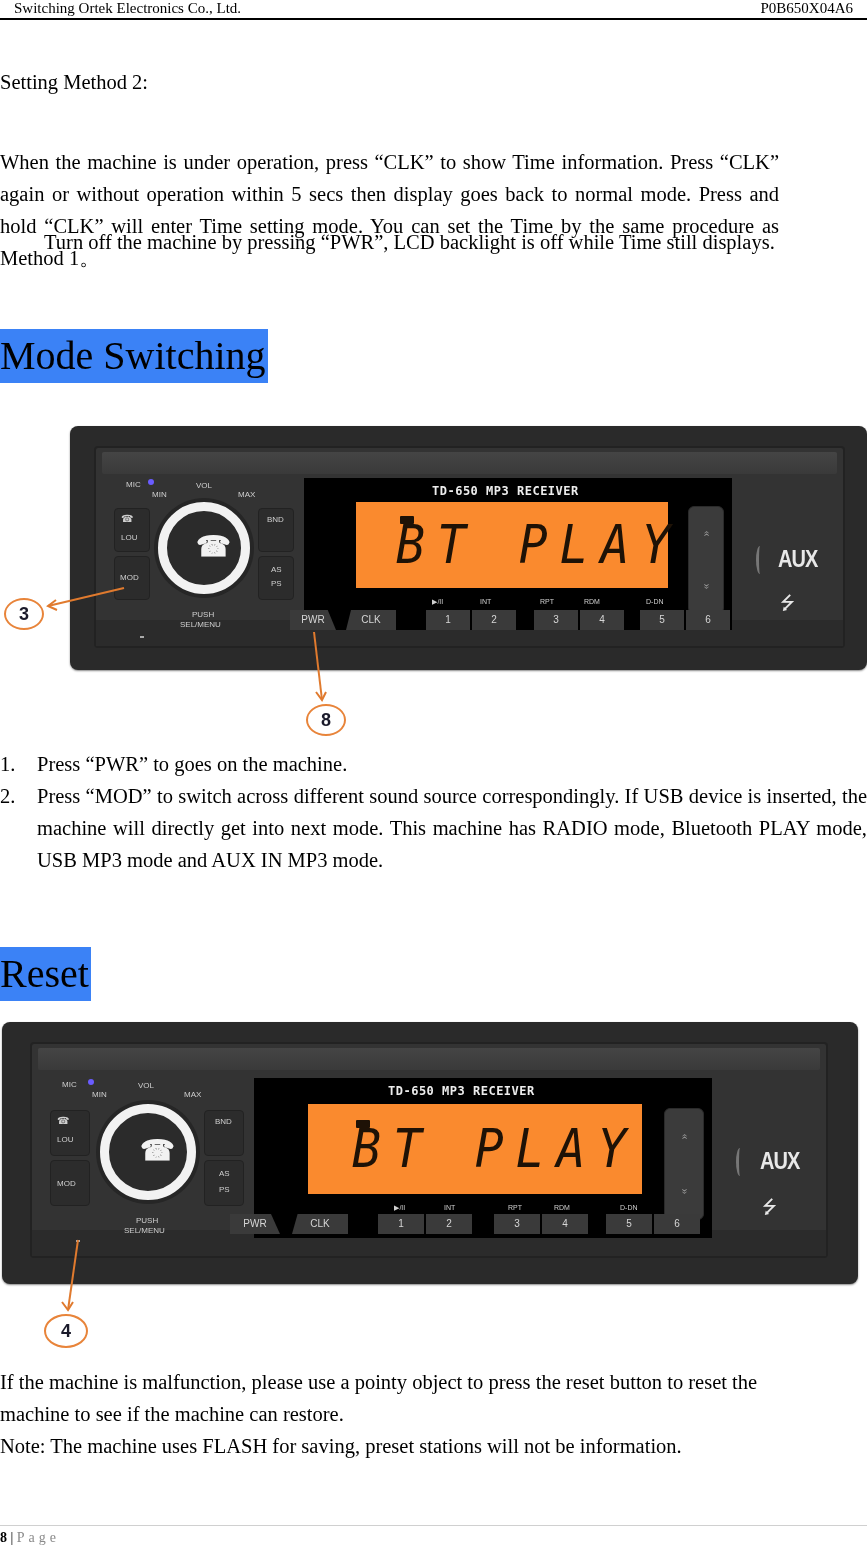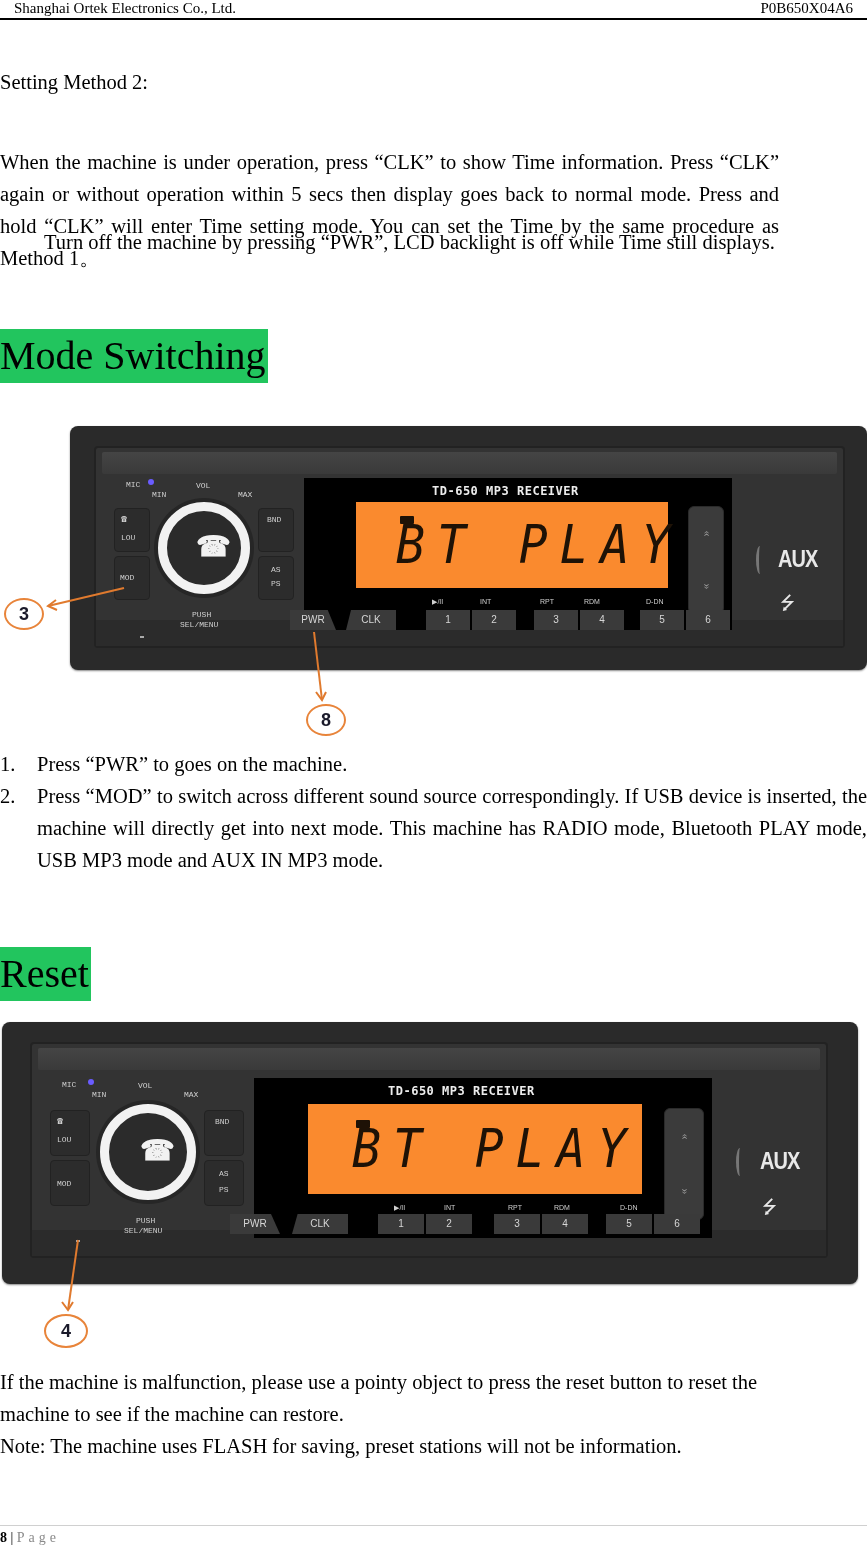--- a/index.html
+++ b/index.html
@@ -6,28 +6,28 @@
   html, body { width: 867px; height: 1550px; background: #ffffff; overflow: hidden; }
   body { position: relative; font-family: "Liberation Serif", "DejaVu Serif", serif; color: #000; }
 
   .header { position: absolute; left: 0; top: 0; width: 867px; height: 20px; border-bottom: 2px solid #000; }
   .header .company { position: absolute; left: 14px; top: 0px; font-size: 15px; }
   .header .docid { position: absolute; right: 14px; top: 0px; font-size: 15px; }
 
   .para { position: absolute; left: 0; width: 779px; font-size: 20.5px; line-height: 32px; text-align: justify; }
   .para.line { text-align: left; white-space: nowrap; }
 
-  .heading { position: absolute; left: 0; font-size: 40px; line-height: 54px; background: #22c55e; padding: 0 2px 0 0; white-space: nowrap; }
+  .heading { position: absolute; left: 0; font-size: 40px; line-height: 54px; background: #3b82f6; padding: 0 2px 0 0; white-space: nowrap; }
 
   
   .radio { position: absolute; background: #2a2a2a; border-radius: 8px; box-shadow: 0 1px 2px #888; }
   .radio .inner { position: absolute; left: 24px; top: 20px; right: 22px; bottom: 22px; background: #333; border: 2px solid #222; border-radius: 4px; }
   .radio .topstrip { position: absolute; left: 6px; right: 6px; top: 4px; height: 22px; background: linear-gradient(#454545, #3a3a3a); border-radius: 2px; }
   .radio .bottomstrip { position: absolute; left: 0; right: 0; bottom: 0; height: 26px; background: #2b2b2b; }
-  .radio .lbl { position: absolute; color: #cfcfcf; font-family: Liberation Mono, monospace; font-size: 8px; white-space: nowrap; }
+  .radio .lbl { position: absolute; color: #cfcfcf; font-family: Liberation Sans, sans-serif; font-size: 8px; white-space: nowrap; }
   .radio .btnbox { position: absolute; background: #2c2c2c; border: 1px solid #222; border-radius: 4px; }
   .radio .knob-ring { position: absolute; border-radius: 50%; border: 9px solid #f2f2f2; background: #2b2b2b; box-shadow: 0 0 0 4px #262626; }
   .radio .knob-glyph { position: absolute; color: #f2f2f2; font-size: 28px; font-family: "Liberation Serif", serif; font-weight: bold; }
   .radio .lcd-frame { position: absolute; background: #000; }
   .radio .lcd-title { position: absolute; color: #ededed; font-family: "DejaVu Sans Mono", monospace; font-size: 12px; font-weight: bold; white-space: nowrap; letter-spacing: 0.5px; }
   .radio .lcd { position: absolute; background: #fa8a2e; }
   .radio .lcd-text { position: absolute; font-family: "DejaVu Sans Mono", monospace; color: #1e1206; font-size: 48px; letter-spacing: 12px; font-style: italic; transform: scaleY(1.1); white-space: nowrap; }
   .radio .folder { position: absolute; width: 14px; height: 8px; background: #1e1206; border-radius: 1px; }
   .radio .key { position: absolute; height: 20px; background: #3a3a3a; color: #d6d6d6; font-family: "Liberation Sans", sans-serif; font-size: 10px; text-align: center; line-height: 20px; }
   .radio .keylbl { position: absolute; color: #cfcfcf; font-family: "Liberation Sans", sans-serif; font-size: 7px; white-space: nowrap; }
@@ -48,21 +48,21 @@
 
   .footer-rule { position: absolute; left: 0; top: 1525px; width: 867px; height: 1px; background: #d0d0d0; }
   .footer { position: absolute; left: 0; top: 1530px; font-size: 14px; letter-spacing: 0; }
   .footer .pnum { font-weight: bold; }
   .footer .pword { color: #8a8a8a; letter-spacing: 4px; margin-top: 39px; }
 </style>
 </head>
 <body>
 
 <div class="header">
-  <span class="company">Shanghai Ortek Electronics Co., Ltd.</span>
+  <span class="company">Switching Ortek Electronics Co., Ltd.</span>
   <span class="docid">P0B650X04A6</span>
 </div>
 
 <div class="para line" style="top:66px;">Setting Method 2:</div>
 <div class="para" style="top:98px;margin-top:48px;">When the machine is under operation, press “CLK” to show Time information. Press “CLK” again or without operation within 5 secs then display goes back to normal mode. Press and hold “CLK” will enter Time setting mode. You can set the Time by the same procedure as Method 1。</div>
 <div class="para" style="top:226px; text-indent:44px;">Turn off the machine by pressing “PWR”, LCD backlight is off while Time still displays.</div>
 
 <div class="heading" style="top:329px;">Mode Switching</div>
 
 <div class="radio" style="left:70px; top:426px; width:797px; height:244px;">

